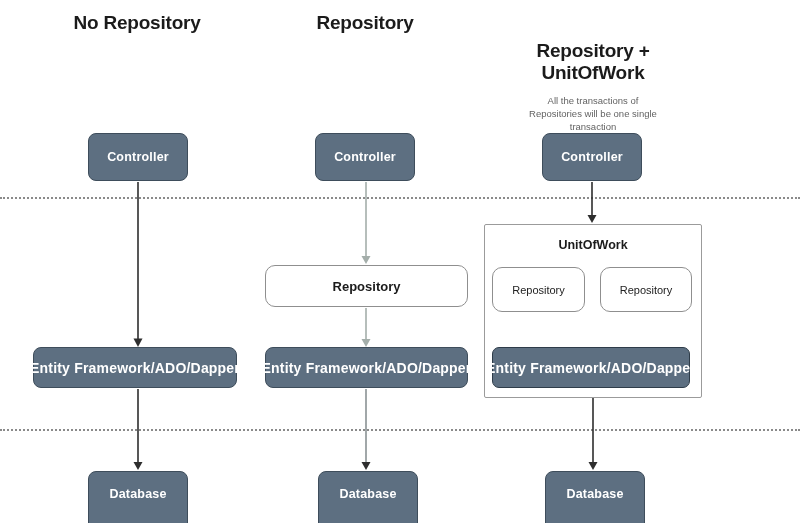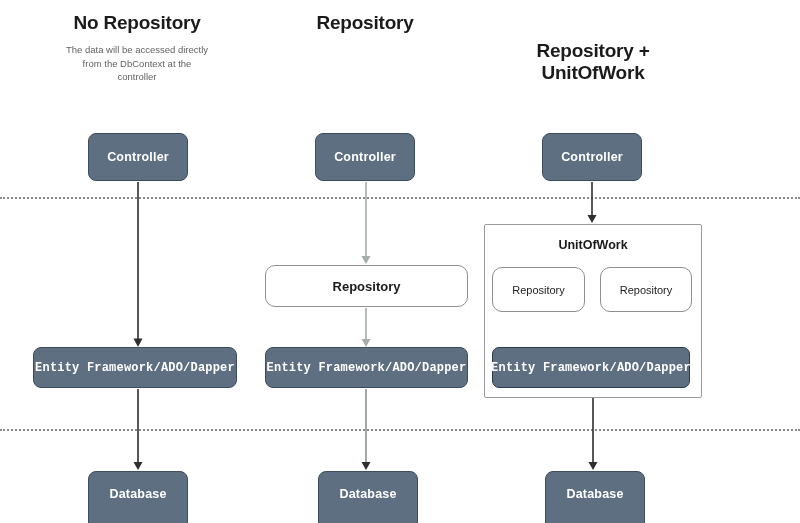--- a/index.html
+++ b/index.html
@@ -94,21 +94,21 @@
     color: var(--label-text, #1b1b1b);
   }
   #repository-3a { left: 492px; top: 267px; width: 93px; height: 45px; }
   #repository-3b { left: 600px; top: 267px; width: 92px; height: 45px; }
   #repository-3a .node-label, #repository-3b .node-label { font-size: 11px; color: #222; }
 
   #ef-1 { left: 33px;  top: 347px; width: 204px; height: 41px; }
   #ef-2 { left: 265px; top: 347px; width: 203px; height: 41px; }
   #ef-3 { left: 492px; top: 347px; width: 198px; height: 41px;
           border-color: var(--ef-uow-border, #2e3c49); border-radius: 7px; }
-  #ef-1 .node-label, #ef-2 .node-label, #ef-3 .node-label { font-size: 12px; font-family: Liberation Mono, monospace; }
+  #ef-1 .node-label, #ef-2 .node-label, #ef-3 .node-label { font-size: 14px; }
 
   #database-1 { left: 88px;  top: 471px; width: 100px; height: 60px; }
   #database-2 { left: 318px; top: 471px; width: 100px; height: 60px; }
   #database-3 { left: 545px; top: 471px; width: 100px; height: 60px; }
   .node.db { align-items: flex-start; padding-top: 15px; }
 
   
   #arrows { position: absolute; left: 0; top: 0; pointer-events: none; }
   #arrows line.dark  { stroke: var(--arrow-dark, #2e2e2e);  stroke-width: 1.6; }
   #arrows line.light { stroke: var(--arrow-light, #a4aeaa); stroke-width: 1.6; }
@@ -116,30 +116,30 @@
   #arrows polygon.dark  { fill: var(--arrow-dark, #2e2e2e); }
   #arrows polygon.light { fill: var(--arrow-light, #a4aeaa); }
 </style>
 </head>
 <body>
 
 <div id="canvas">
 
   <div class="col-header" id="header-1">
     <div class="col-title">No Repository</div>
-    <div class="col-subtitle">The data will be accessed directly
-from the DbContext at the
-controller</div>
   </div>
   <div class="col-header" id="header-2">
     <div class="col-title">Repository</div>
   </div>
   <div class="col-header" id="header-3">
     <div class="col-title">Repository +
 UnitOfWork</div>
+    <div class="col-subtitle">All the transactions of
+Repositories will be one single
+transaction</div>
   </div>
 
   <div class="dotted" id="separator-top"></div>
   <div class="dotted" id="separator-bottom"></div>
 
   <svg id="arrows" width="800" height="523">
 
     <line class="dark" x1="138" y1="182" x2="138" y2="339"></line>
     <polygon class="dark" points="133.5,338.5 142.5,338.5 138,347"></polygon>
     <line class="dark" x1="138" y1="389" x2="138" y2="462"></line>

